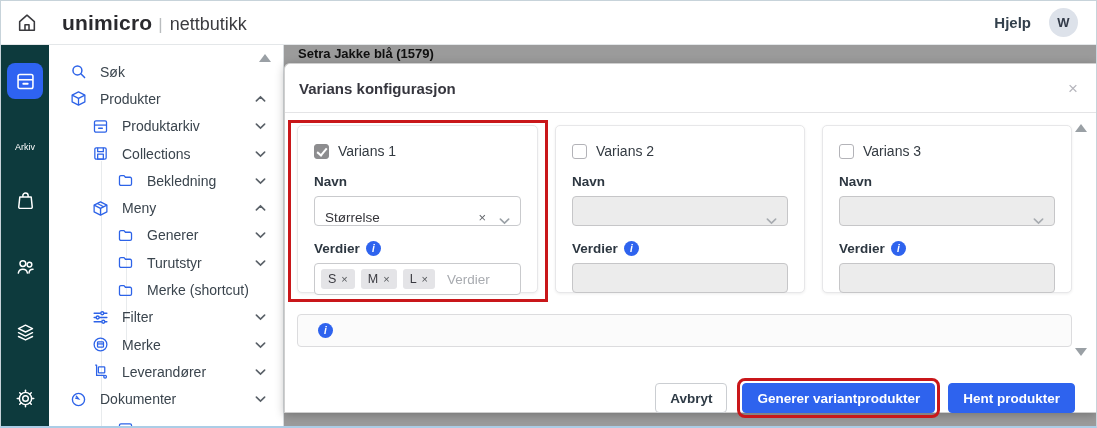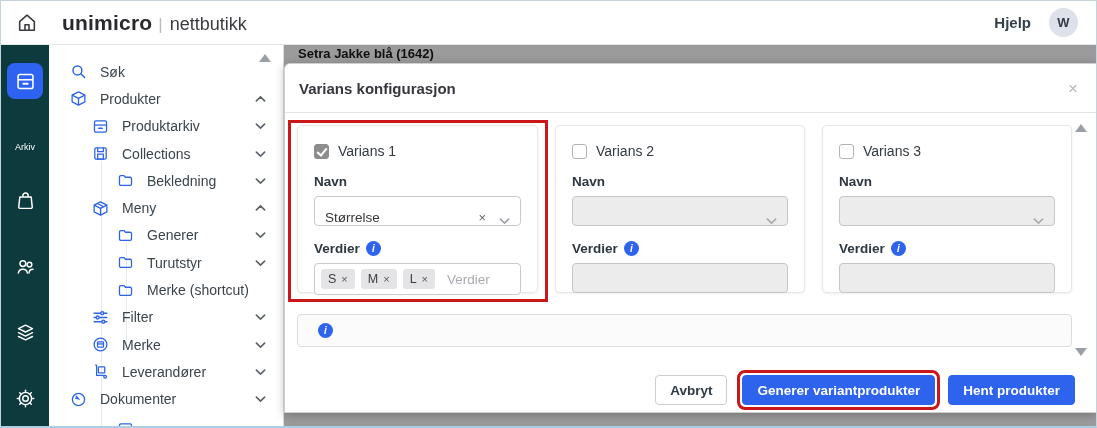--- a/index.html
+++ b/index.html
@@ -102,21 +102,21 @@
 
   .help-bar { position:absolute; left:12px; top:250px; width:775px; height:33px; background:#fbfbfb;
         border:1px solid #dcdcde; border-radius:4px; display:flex; align-items:center; padding:0 12px; cursor:pointer; }
   .help-text { font-size:13.5px; font-weight:bold; color:#323e48; }
 
   .m-scroll-up { position:absolute; right:9px; top:60px; width:0; height:0;
         border-left:6px solid transparent; border-right:6px solid transparent; border-bottom:8px solid #9aa0a5; cursor:pointer; }
   .m-scroll-down { position:absolute; right:9px; top:284px; width:0; height:0;
         border-left:6px solid transparent; border-right:6px solid transparent; border-top:8px solid #9aa0a5; cursor:pointer; }
 
-  .modal-footer { position:absolute; left:0; top:306px; width:100%; display:flex; justify-content:flex-end;
+  .modal-footer { position:absolute; left:0; top:314px; width:100%; display:flex; justify-content:flex-end;
         align-items:center; padding-right:21px;padding-left:16px; }
   .btn { height:30px; border-radius:4px; font-size:13.5px; font-weight:bold; display:flex; align-items:center;
         justify-content:center; cursor:pointer; padding:0 14px; white-space:nowrap; }
   .btn-secondary { background:#fff; border:1px solid #cbced2; color:#2e3a45; margin-right:10px; }
   .btn-primary { background:#2e63ee; border:1px solid #2e63ee; color:#fff; }
   .gap-r { margin-right:8px; }
 
   .bottom-strip { position:absolute; left:283px; top:412px; width:812px; height:13px; background:#9b9b9b; }
 </style>
 </head>
@@ -396,21 +396,21 @@
 
     <div class="nav-clip">
       <svg width="17" height="17" viewBox="0 0 24 24" fill="none" stroke="#2d63e8" stroke-width="1.8" stroke-linejoin="round">
         <rect x="3.5" y="4" width="17" height="16" rx="2"></rect>
       </svg>
     </div>
   </div>
 </div>
 
 <div class="overlay"></div>
-<div class="product-header">Setra Jakke blå (1642)</div>
+<div class="product-header">Setra Jakke blå (1579)</div>
 <div class="bottom-strip"></div>
 
 <div class="modal">
   <div class="modal-header">
     <span class="modal-title">Varians konfigurasjon</span>
     <span class="modal-close">×</span>
   </div>
 
   <div class="panel panel-1">
     <div class="chk-row">

